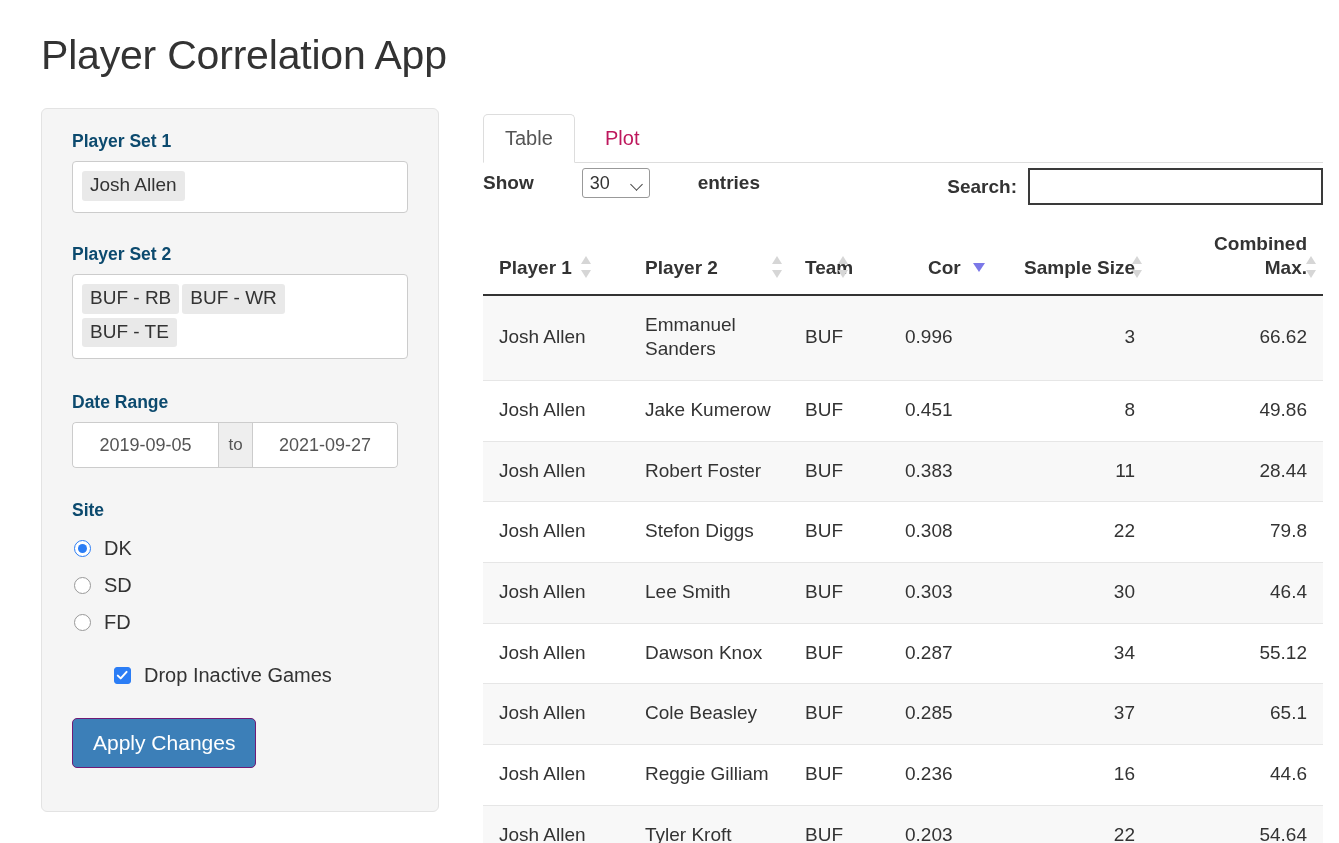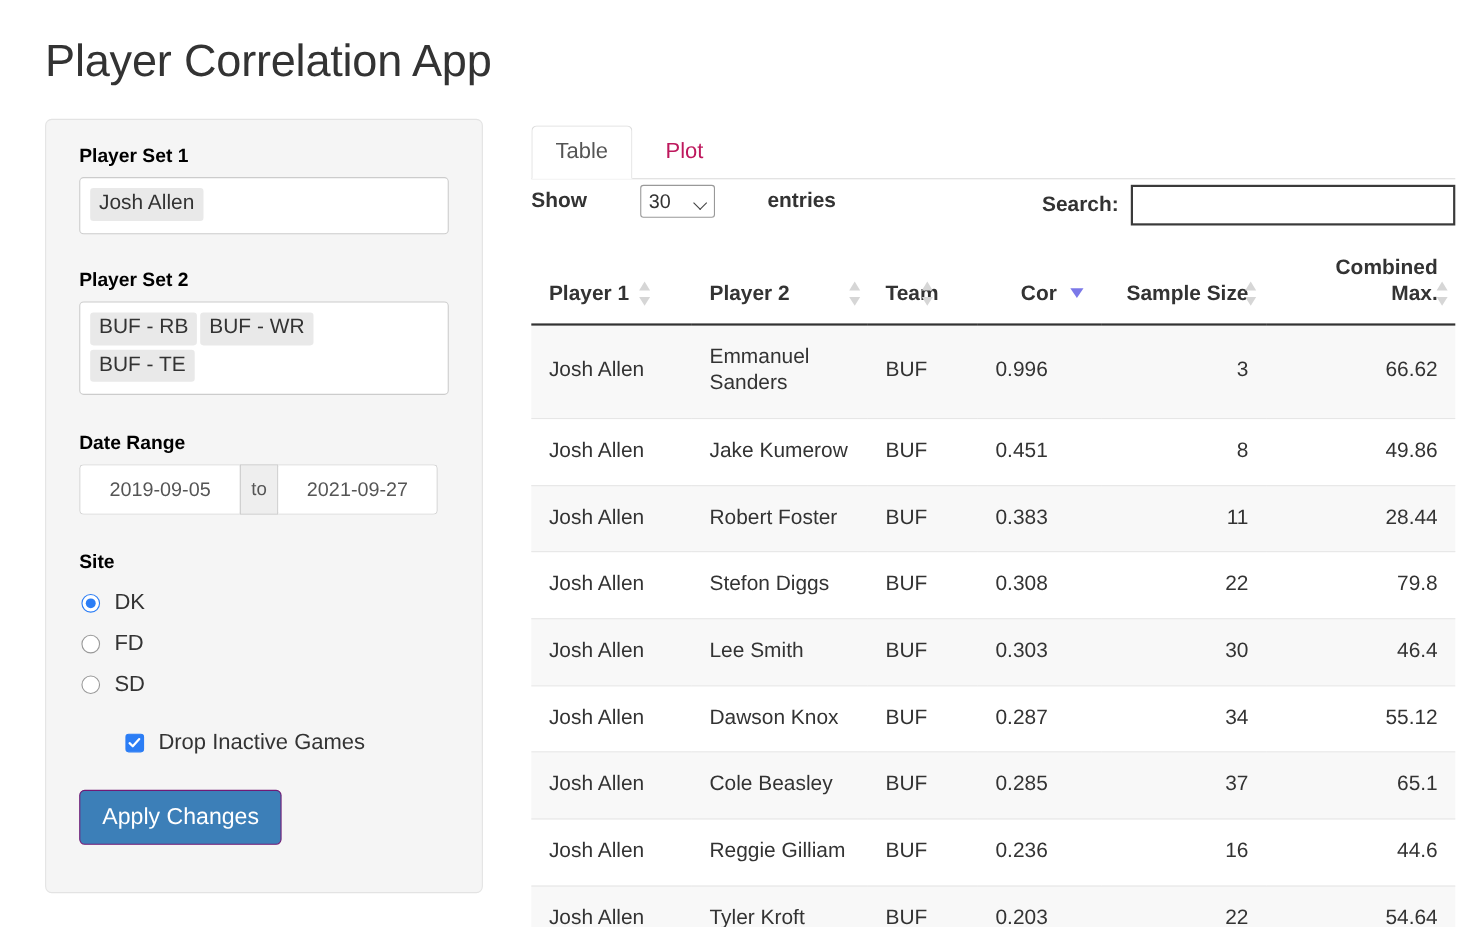--- a/index.html
+++ b/index.html
@@ -31,21 +31,21 @@
     left: 41px; top: 108px;
     width: 398px; height: 704px;
     background: #f5f5f5;
     border: 1px solid #e3e3e3;
     border-radius: 6px;
     padding: 22px 30px;
   }
   .field-label {
     font-size: 17.5px;
     font-weight: bold;
-    color: #000000;
+    color: #0c4a6e;
     margin: 0 0 9px 0;
     line-height: 1.2;
   }
   .field-label.sp2 { margin-top: 31px; }
   .field-label.spdate { margin-top: 33px; }
   .field-label.spsite { margin-top: 32px; }
 
   .select-box {
     background: #ffffff;
     border: 1px solid #cccccc;
@@ -351,25 +351,25 @@
     </div>
 
     <div class="field-label spsite">Site</div>
 
     <div class="radio-row">
       <span class="radio-outer checked"></span>
       <span class="radio-label">DK</span>
     </div>
     <div class="radio-row">
       <span class="radio-outer"></span>
-      <span class="radio-label">FD</span>
+      <span class="radio-label">SD</span>
     </div>
     <div class="radio-row">
       <span class="radio-outer"></span>
-      <span class="radio-label">SD</span>
+      <span class="radio-label">FD</span>
     </div>
 
     <div class="check-row">
       <span class="checkbox">
         <svg width="13" height="13" viewBox="0 0 13 13" aria-hidden="true">
           <path d="M1.8 6.6 L4.7 9.4 L10.6 2.9" stroke="#ffffff" stroke-width="2" fill="none" stroke-linecap="round" stroke-linejoin="round"></path>
         </svg>
       </span>
       <span class="check-label">Drop Inactive Games</span>
     </div>

